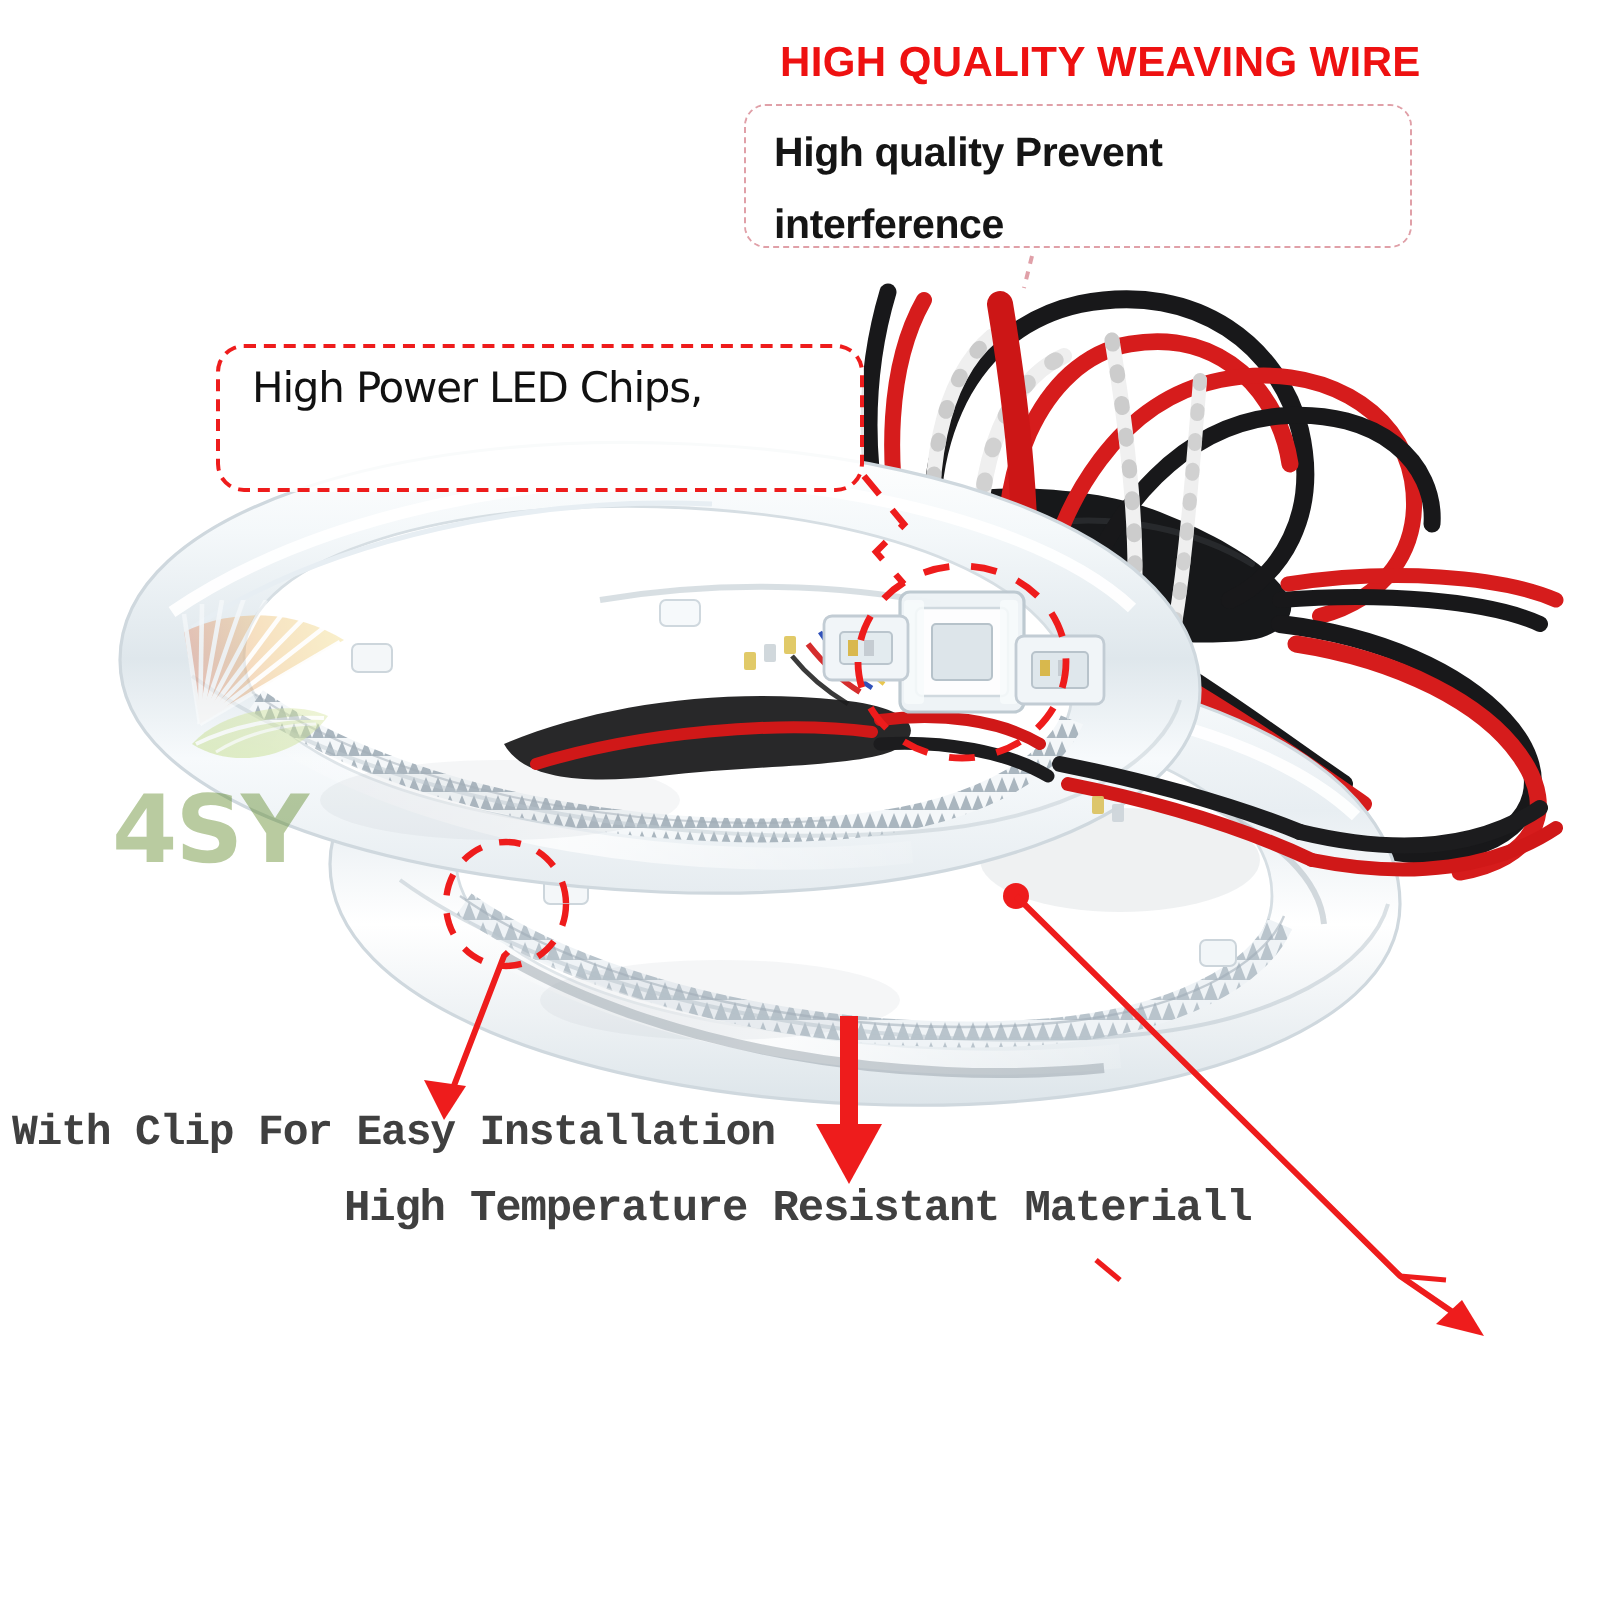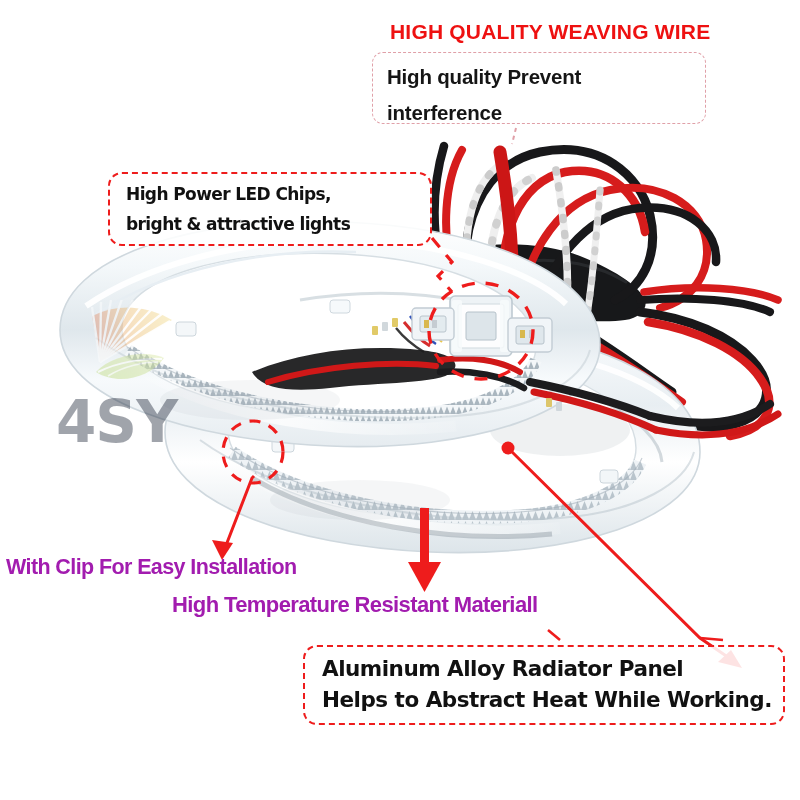--- a/index.html
+++ b/index.html
@@ -35,23 +35,23 @@
     height: 140px;
     opacity: 0.46;
     pointer-events: none;
   }
   #watermark .wm-text {
     position: absolute;
     left: -22px;
     top: 88px;
     font-family: "DejaVu Sans", sans-serif;
     font-weight: bold;
-    font-size: 58px;
+    font-size: 47px;
     letter-spacing: -1px;
-    color: #0f172a;
+    color: #4d7c0f;
     opacity: 0.85;
   }
 
   
   #annotations {
     position: absolute;
     left: 0; top: 0;
     width: 800px; height: 800px;
   }
 
@@ -93,22 +93,22 @@
 
   .box-led {
     left: 108px;
     top: 172px;
     width: 324px;
     height: 74px;
     border: 2.1px dashed #ee1c1c;
     border-radius: 14px;
     padding: 5px 10px 0 16px;
     font-family: "DejaVu Sans", sans-serif;
-    font-weight: bold;
-    font-size: 17px;
+    font-weight: normal;
+    font-size: 21px;
     line-height: 30px;
     color: #111111;
     letter-spacing: -0.6px;
   }
 
   .box-alum {
     left: 303px;
     top: 645px;
     width: 482px;
     height: 80px;
@@ -118,23 +118,23 @@
     font-family: "DejaVu Sans", sans-serif;
     font-weight: bold;
     font-size: 21.5px;
     line-height: 31px;
     color: #111111;
     letter-spacing: -0.5px;
   }
 
   .plain-label {
     position: absolute;
-    font-family: Liberation Sans, sans-serif;
+    font-family: Liberation Mono, monospace;
     font-weight: bold;
-    color: #a21caf;
+    color: #404040;
     white-space: nowrap;
     letter-spacing: -0.6px;
   }
   .label-clip {
     left: 6px;
     top: 555px;
     font-size: 21.5px;
   }
   .label-heat {
     left: 172px;
@@ -420,26 +420,21 @@
   <div id="annotations">
 
     <div class="heading-red">HIGH QUALITY WEAVING WIRE</div>
 
     <div class="callout box-wire">
       <div>High quality Prevent interference</div>
     </div>
 
     <div class="callout box-led">
       <div>High Power LED Chips,</div>
-      <div>bright &amp; attractive lights</div>
     </div>
 
     <div class="plain-label label-clip">With Clip For Easy Installation</div>
 
     <div class="plain-label label-heat">High Temperature Resistant Materiall</div>
 
-    <div class="callout box-alum">
-      <div>Aluminum Alloy Radiator Panel</div>
-      <div>Helps to Abstract Heat While Working.</div>
-    </div>
 
   </div>
 </div>
 
 </body></html>

